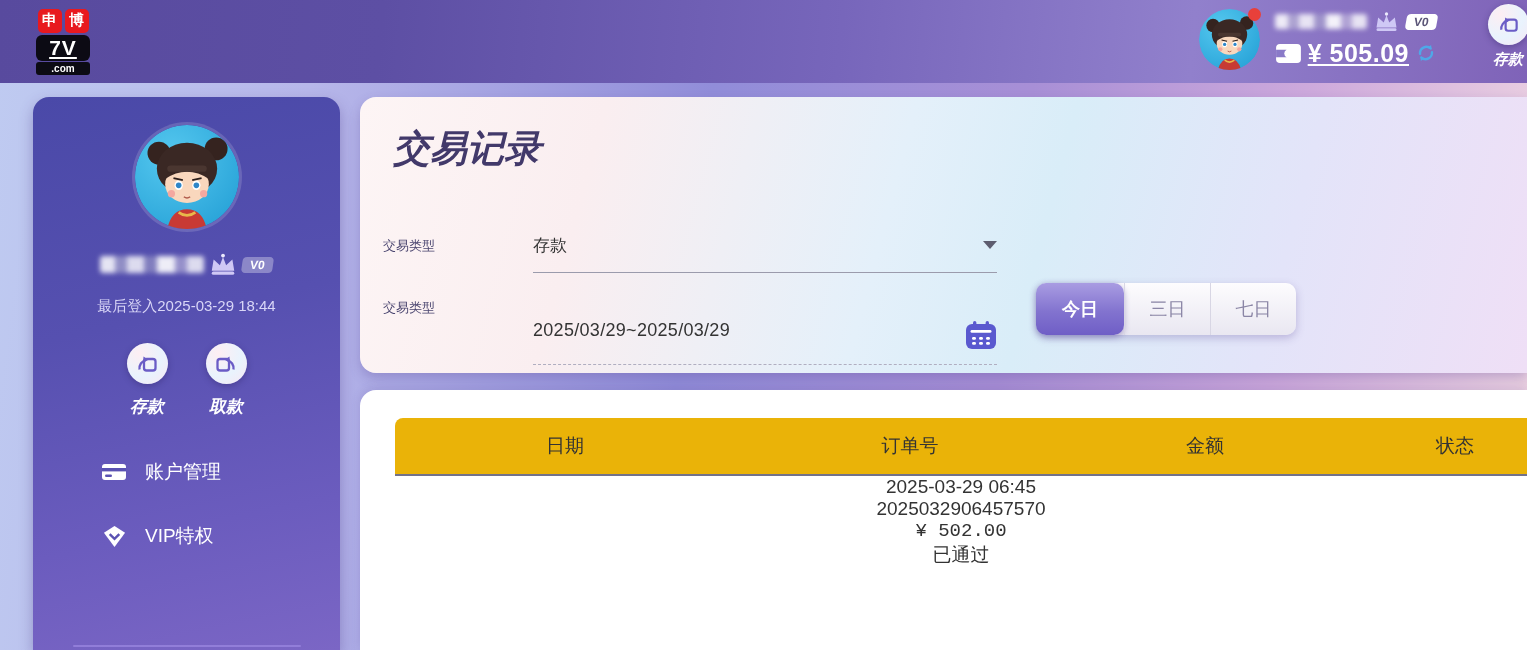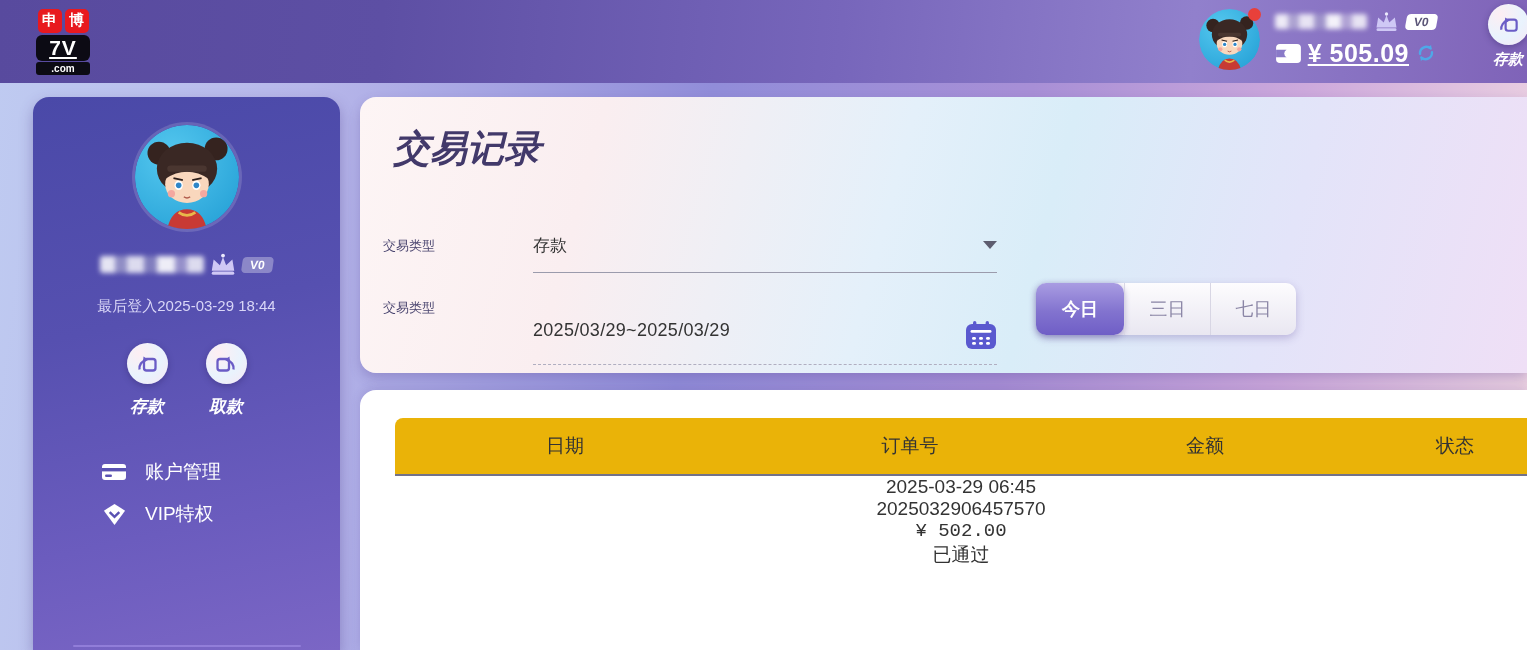--- a/index.html
+++ b/index.html
@@ -56,21 +56,21 @@
   .avatar-lg { width:104px; height:104px; margin:28px auto 0; }
   .avatar-lg svg { width:104px; height:104px; border-radius:50%; display:block;
     box-shadow:0 0 0 3px rgba(255,255,255,.15); }
   .sb-name-row { display:flex; justify-content:center; align-items:center; gap:4px; margin-top:24px; }
   .blur-name.sb { width:104px; height:17px; }
   .v0-pill.sb { background:rgba(255,255,255,.32); color:#fff; transform:skewX(-8deg); }
   .sb-login { text-align:center; color:#d9d6f7; font-size:15px; margin-top:21px; }
   .sb-actions { display:flex; justify-content:center; gap:38px; margin-top:27px; }
   .sb-action { display:flex; flex-direction:column; align-items:center; cursor:pointer; }
   .sb-action .lbl { margin-top:11px; color:#fff; font-size:17px; font-weight:700; font-style:italic; }
-  .sb-menu { margin-top:41px; display:flex; flex-direction:column; gap:16px; padding-left:68px; }
+  .sb-menu { margin-top:41px; display:flex; flex-direction:column; gap:38px; padding-left:68px; }
   .sb-menu-item { display:flex; align-items:center; gap:18px; color:#fff; font-size:19px; cursor:pointer; }
   .mi-icon { position:relative; width:26px; height:26px; flex:none; display:flex;
     align-items:center; justify-content:center; }
   .mi-dot { position:absolute; top:-4px; right:-4px; width:11px; height:11px;
     border-radius:50%; background:#e8403a; }
   .sb-divider { position:absolute; bottom:3px; left:50%; transform:translateX(-50%);
     width:228px; height:2px; background:rgba(152,132,222,.8); border-radius:1px; }
 
   
   .filter-panel { position:absolute; left:360px; top:97px; right:0; height:276px;

